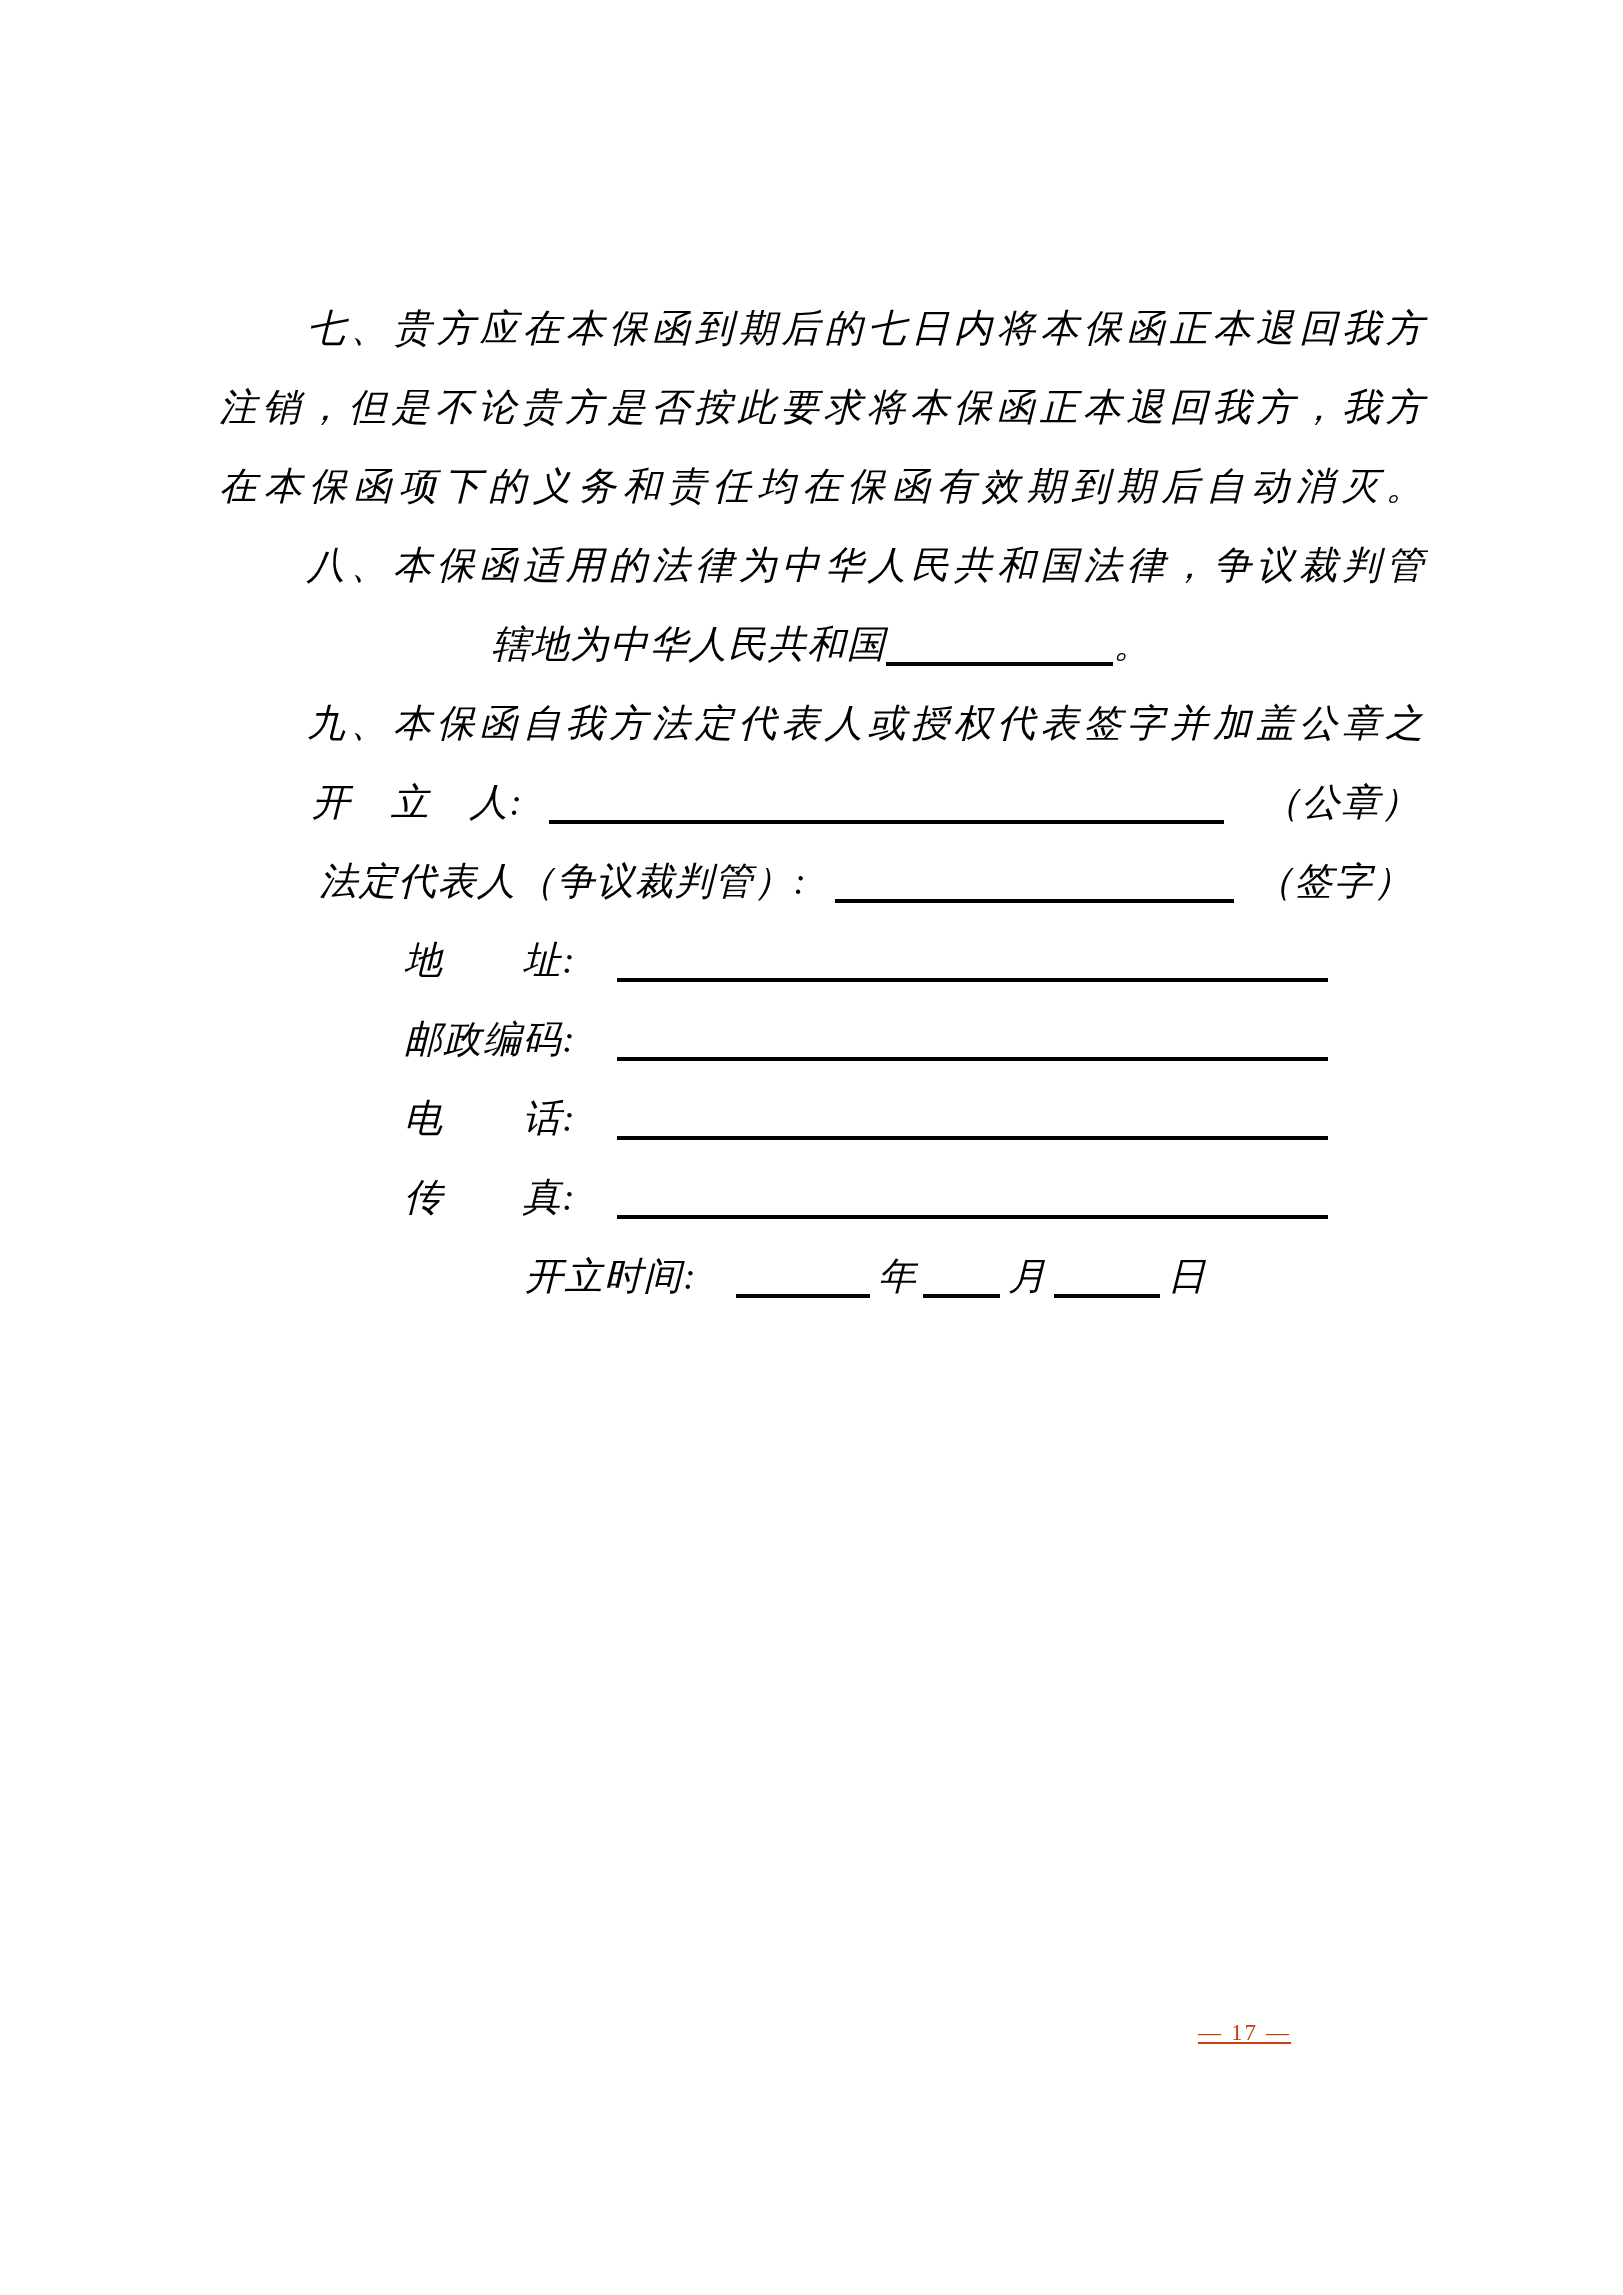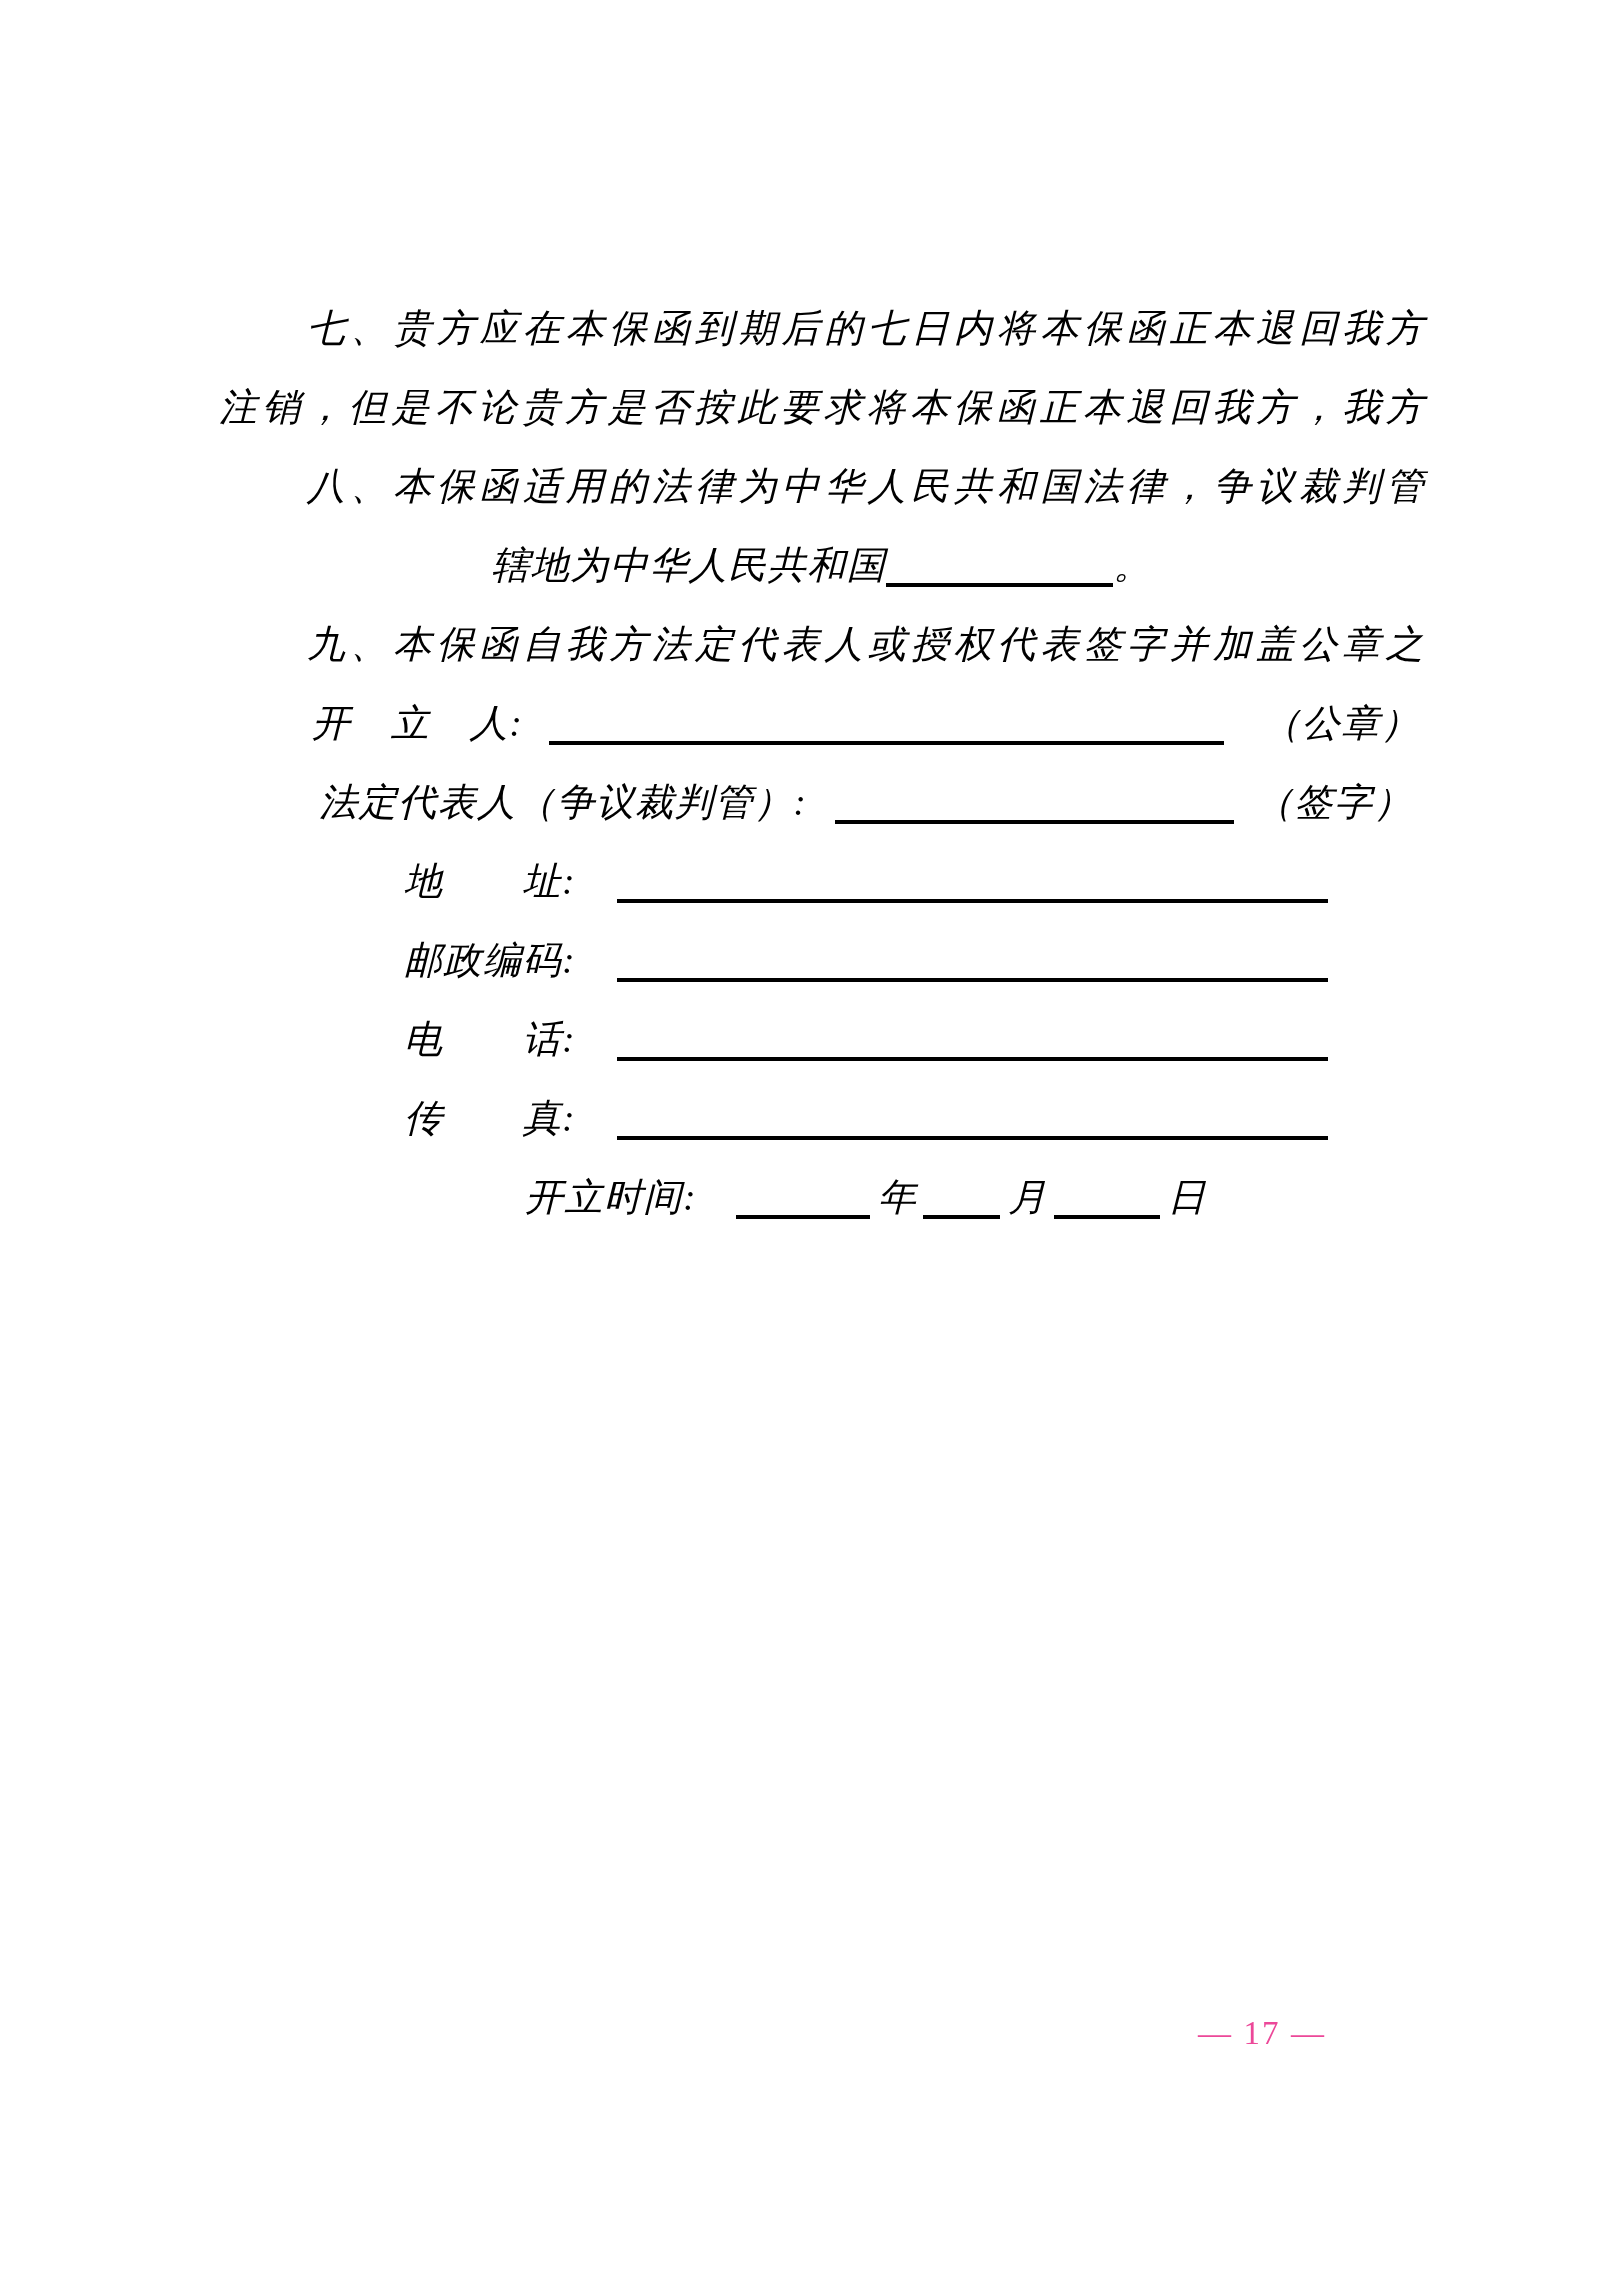--- a/index.html
+++ b/index.html
@@ -43,32 +43,34 @@
     height: 10.3px;
     border-bottom: 4.1px solid #000000;
     vertical-align: -9.3px;
   }
   .footer {
     position: absolute;
     left: 1198px;
     top: 2007px;
     height: 52px;
     line-height: 52px;
-    font-size: 33px;
+    font-size: 23px;
     letter-spacing: 2.1px;
-    color: #ec4899;
+    color: #c2410c;
+    text-decoration: underline;
   }
 </style>
 </head>
 <body>
 
 <div class="page">
   <div class="content" id="content">
       <div class="line indent justify">七、贵方应在本保函到期后的七日内将本保函正本退回我方</div>
       <div class="line justify">注销，但是不论贵方是否按此要求将本保函正本退回我方，我方</div>
+      <div class="line justify">在本保函项下的义务和责任均在保函有效期到期后自动消灭。</div>
       <div class="line indent justify">八、本保函适用的法律为中华人民共和国法律，争议裁判管</div>
       <div class="line"><span class="seg">辖地为中华人民共和国</span><span class="blank" style="width: 227px;"></span><span class="seg">。</span></div>
       <div class="line indent justify">九、本保函自我方法定代表人或授权代表签字并加盖公章之</div>
       <div class="line indent"><span class="seg">开　立　人:</span><span class="blank" style="width: 675px; margin-left: 26px;"></span><span class="seg" style="margin-left: 38px;">（公章）</span></div>
       <div class="line indent"><span class="seg">法定代表人（争议裁判管）:</span><span class="blank" style="width: 399px; margin-left: 28px;"></span><span class="seg" style="margin-left: 20.6px;">（签字）</span></div>
       <div class="line indent"><span class="seg">地　　址:</span><span class="blank" style="width: 711px; margin-left: 41px;"></span></div>
       <div class="line indent"><span class="seg">邮政编码:</span><span class="blank" style="width: 711px; margin-left: 41px;"></span></div>
       <div class="line indent"><span class="seg">电　　话:</span><span class="blank" style="width: 711px; margin-left: 41px;"></span></div>
       <div class="line indent"><span class="seg">传　　真:</span><span class="blank" style="width: 711px; margin-left: 41px;"></span></div>
       <div class="line indent"><span class="seg">开立时间:</span><span class="blank" style="width: 134px; margin-left: 39px;"></span><span class="seg" style="margin-left: 7.7px;">年</span><span class="blank" style="width: 77px; margin-left: 6.2px;"></span><span class="seg" style="margin-left: 7.7px;">月</span><span class="blank" style="width: 106px; margin-left: 6.2px;"></span><span class="seg" style="margin-left: 7.7px;">日</span></div>

